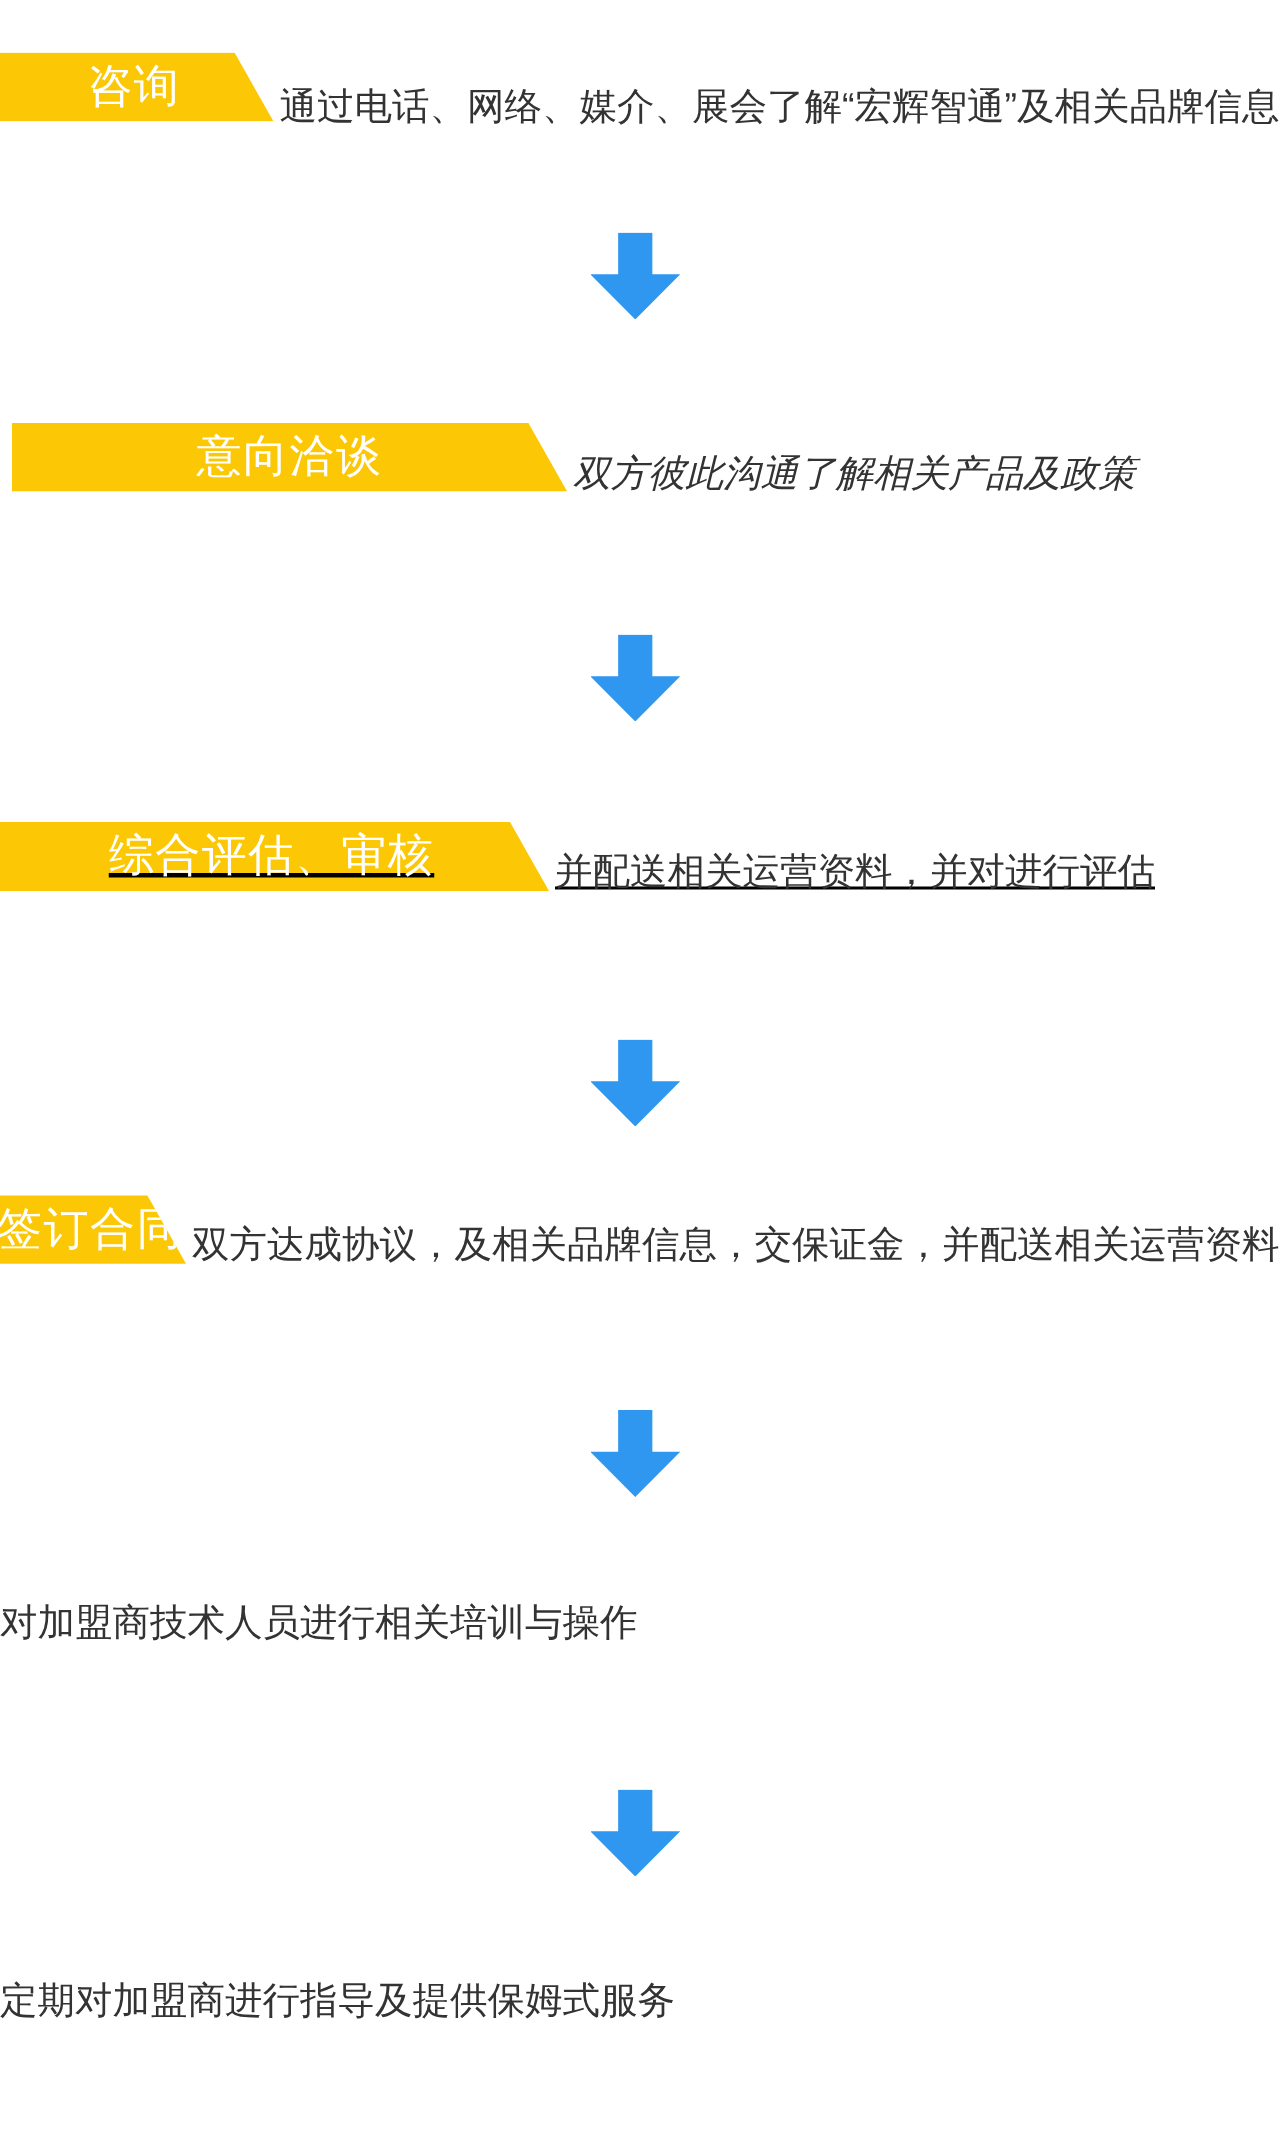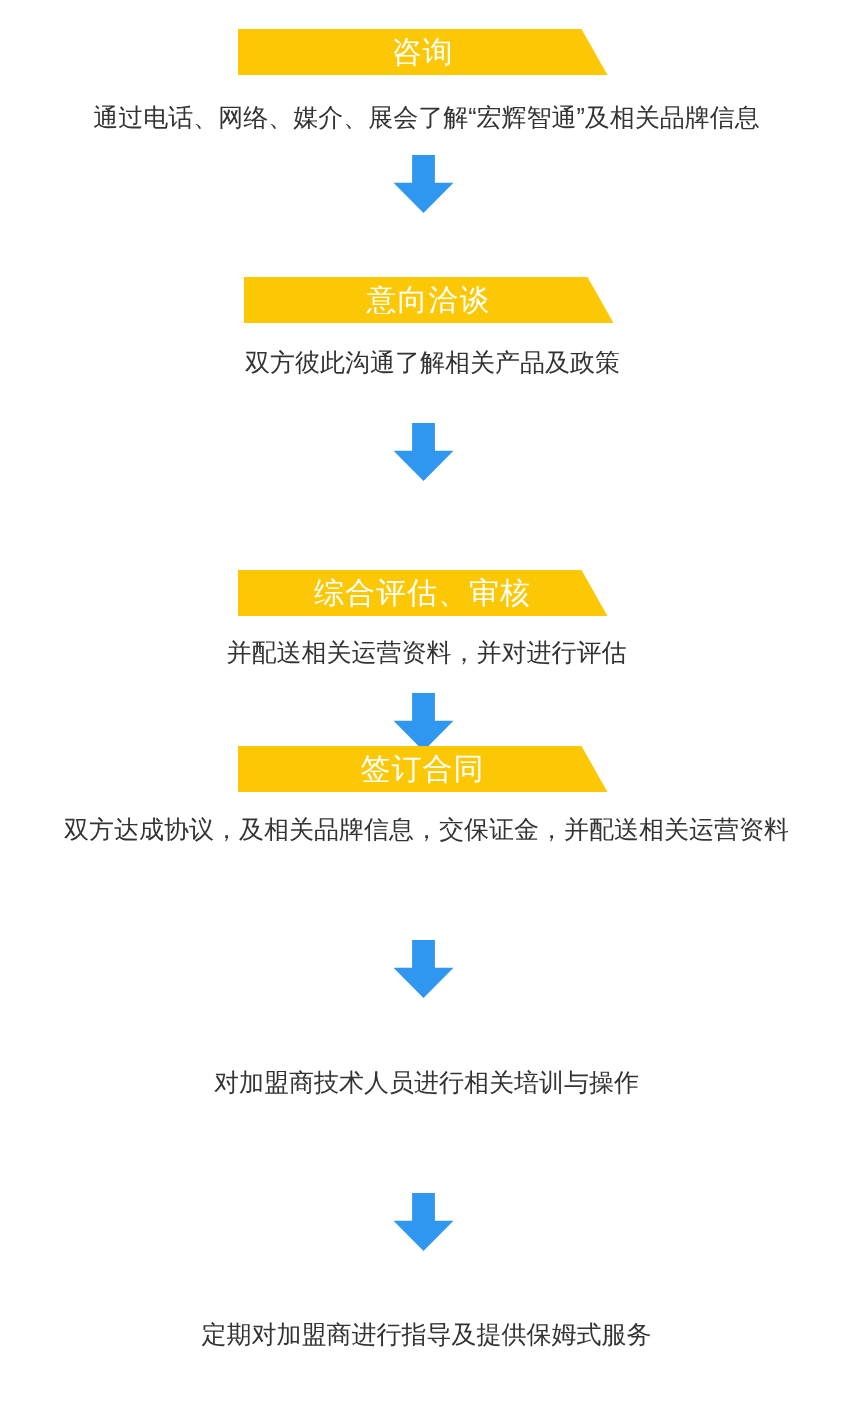--- a/index.html
+++ b/index.html
@@ -20,21 +20,21 @@
     margin: 0;
     background: var(--bg, #fff);
     overflow: hidden;
   }
 
   .step {
     position: absolute;
     left: 0;
     width: 100%;
     display: flex;
-    flex-direction: column;
+    flex-direction: row;
     align-items: center;
   }
 
   .banner {
     position: relative;
     left: -4px;
     width: 370px;
     height: 46px;
     background: var(--banner, #FCC805);
     clip-path: polygon(0 0, calc(100% - 26px) 0, 100% 100%, 0 100%);
@@ -63,23 +63,23 @@
     position: absolute;
     left: 50%;
     margin-left: -33px;
     width: 60px;
     height: 58px;
     background: var(--arrow, #2F97F0);
     clip-path: polygon(31% 0, 69% 0, 69% 48%, 100% 48%, 50% 100%, 0 48%, 31% 48%);
   }
 
   .step1 { top: 29px; }   .step1 .desc { margin-top: 26px; }
-  .step2 { top: 277px; padding-left: 12px; }  .step2 .desc { margin-top: 23px; }
-  .step3 { top: 570px; }  .step3 .desc { margin-top: 20px; }
-  .step4 { top: 746px; }  .step4 .desc { margin-top: 21px; }
+  .step2 { top: 277px; padding-left: 12px; }  .step2 .desc { margin-top: 23px; font-style: italic; }
+  .step3 { top: 545px; text-decoration: underline; }  .step3 .desc { margin-top: 20px; }
+  .step4 { top: 793px; }  .step4 .desc { margin-top: 21px; }
   .step5 { top: 1043px; } .step5 .desc { margin-top: 23px; }
   .step6 { top: 1292px; } .step6 .desc { margin-top: 26px; }
 
   .arrow1 { top: 155px; }
   .arrow2 { top: 423px; }
   .arrow3 { top: 693px; }
   .arrow4 { top: 940px; }
   .arrow5 { top: 1193px; }
 </style>
 </head>

